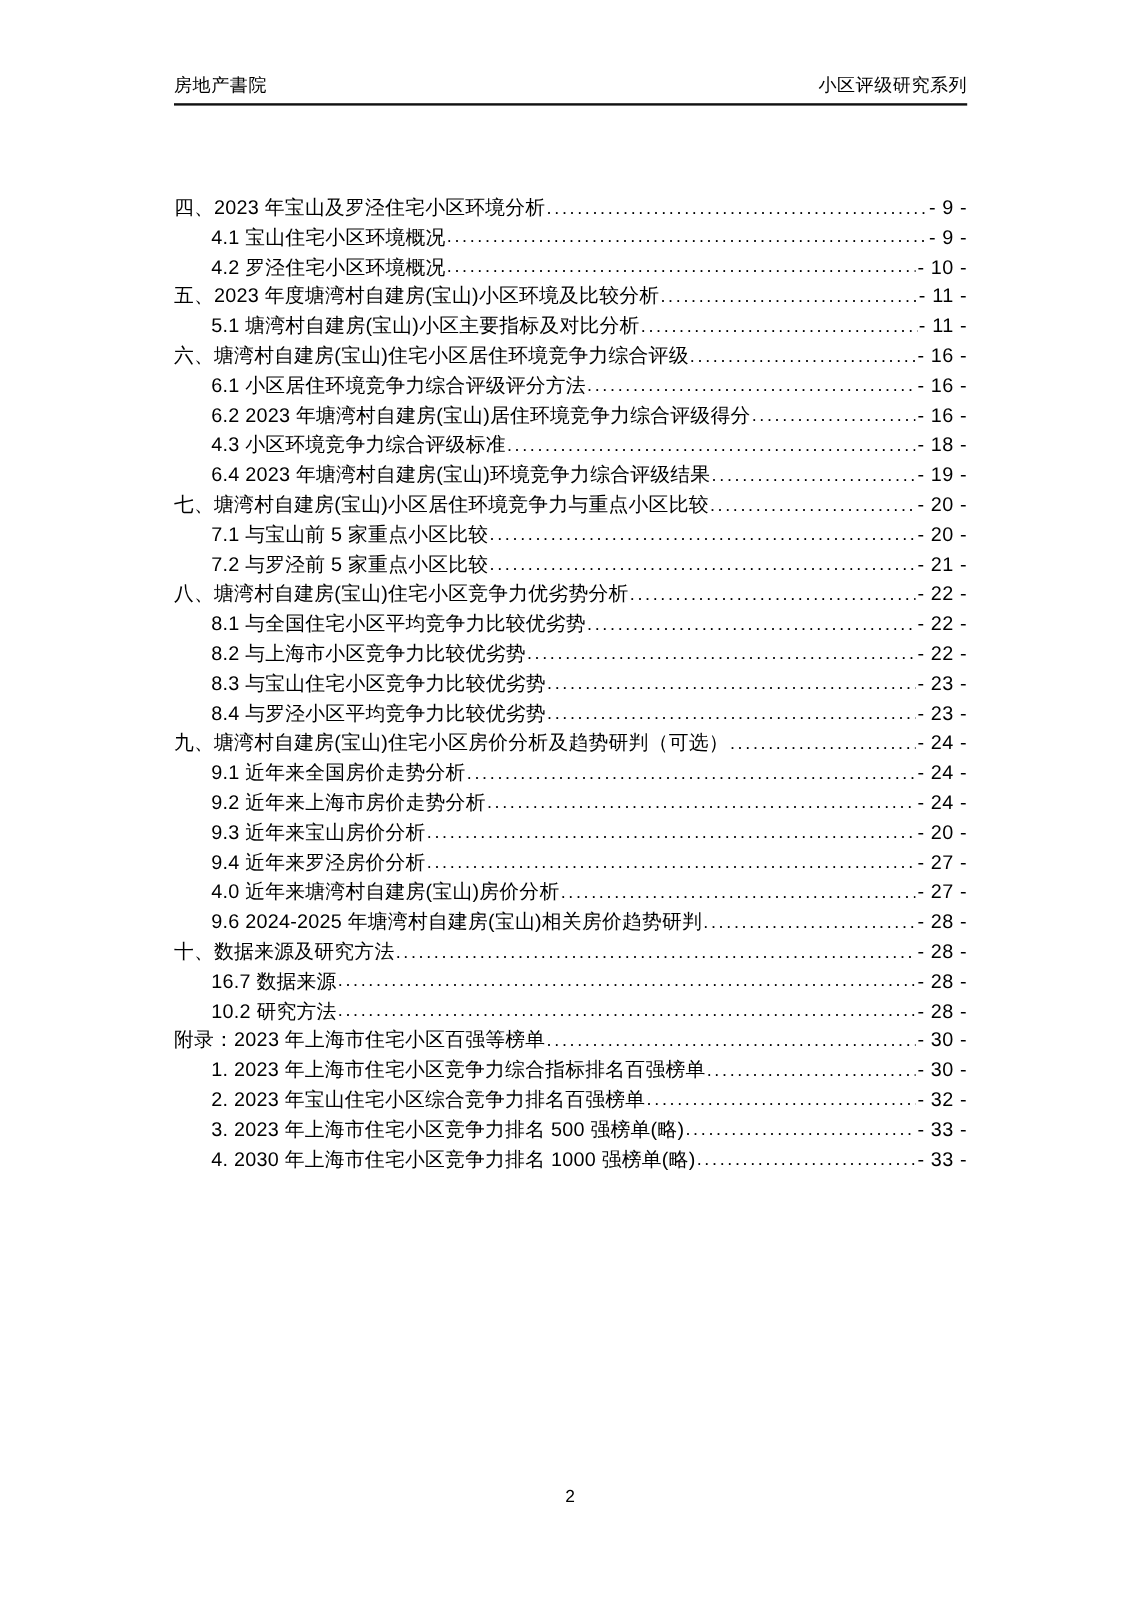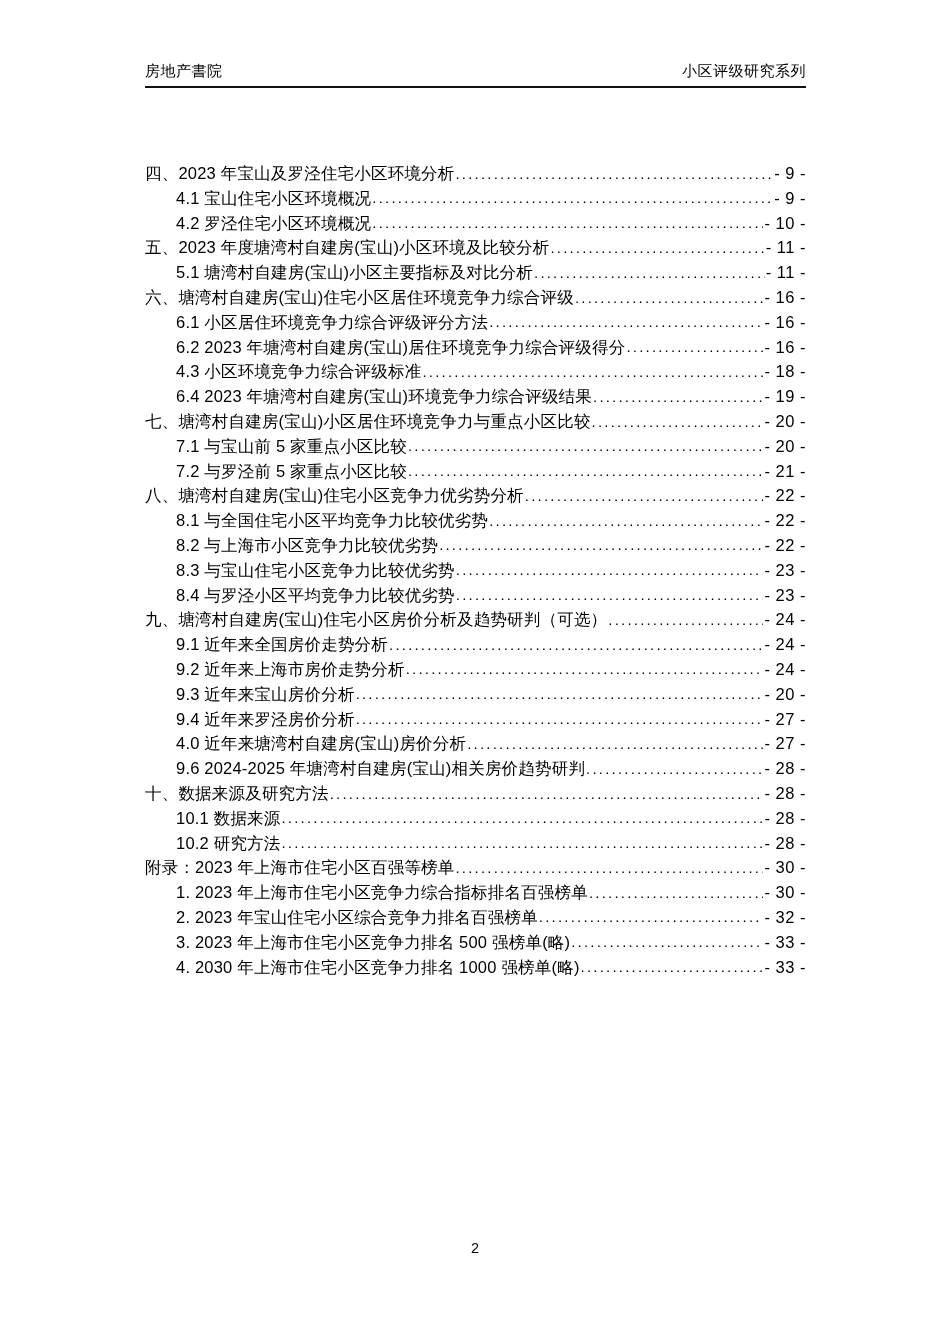--- a/index.html
+++ b/index.html
@@ -199,21 +199,21 @@
         <span class="toc-title">9.6 2024-2025 年塘湾村自建房(宝山)相关房价趋势研判</span>
         <span class="toc-leader"></span>
         <span class="toc-page">- 28 -</span>
       </div>
       <div class="toc-row level-1">
         <span class="toc-title">十、数据来源及研究方法</span>
         <span class="toc-leader"></span>
         <span class="toc-page">- 28 -</span>
       </div>
       <div class="toc-row level-2">
-        <span class="toc-title">10.1 数据来源</span>
+        <span class="toc-title">16.7 数据来源</span>
         <span class="toc-leader"></span>
         <span class="toc-page">- 28 -</span>
       </div>
       <div class="toc-row level-2">
         <span class="toc-title">10.2 研究方法</span>
         <span class="toc-leader"></span>
         <span class="toc-page">- 28 -</span>
       </div>
       <div class="toc-row level-1">
         <span class="toc-title">附录：2023 年上海市住宅小区百强等榜单</span>

